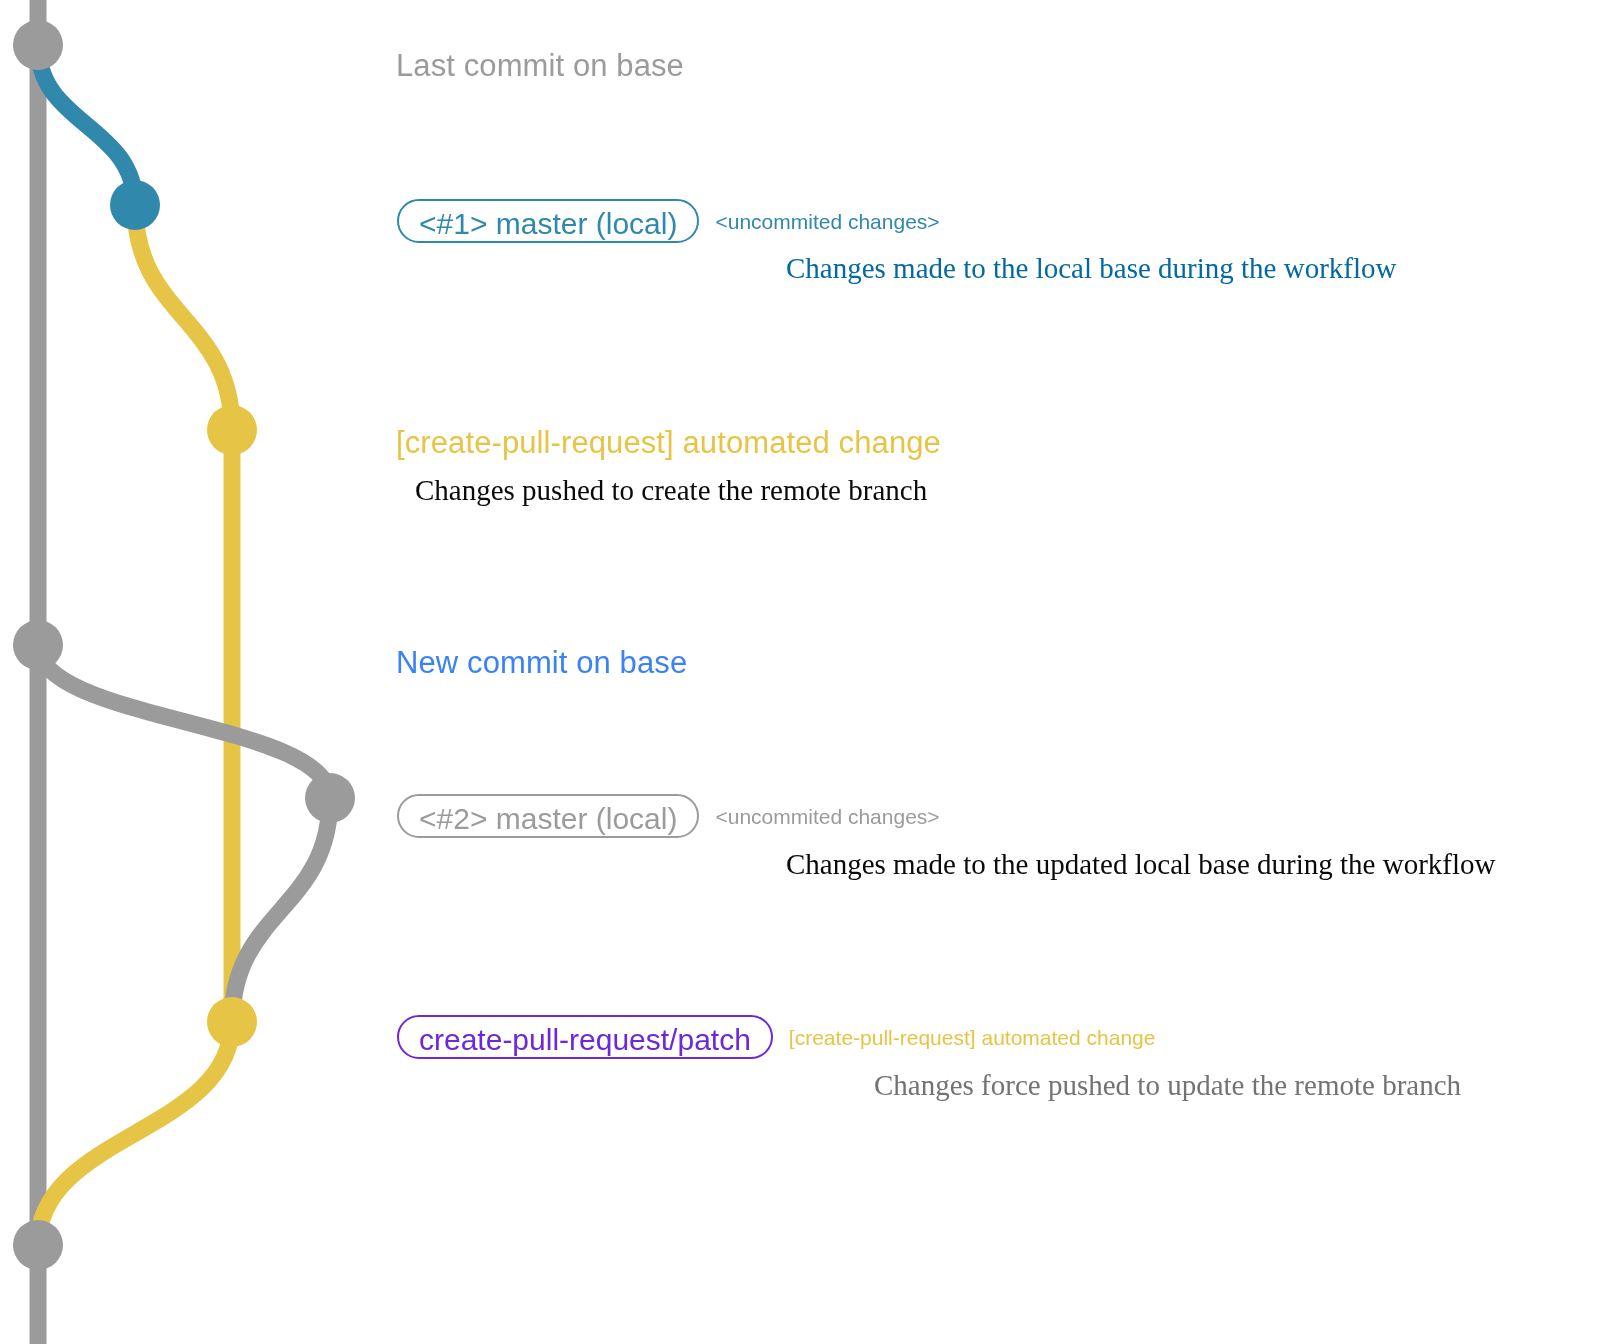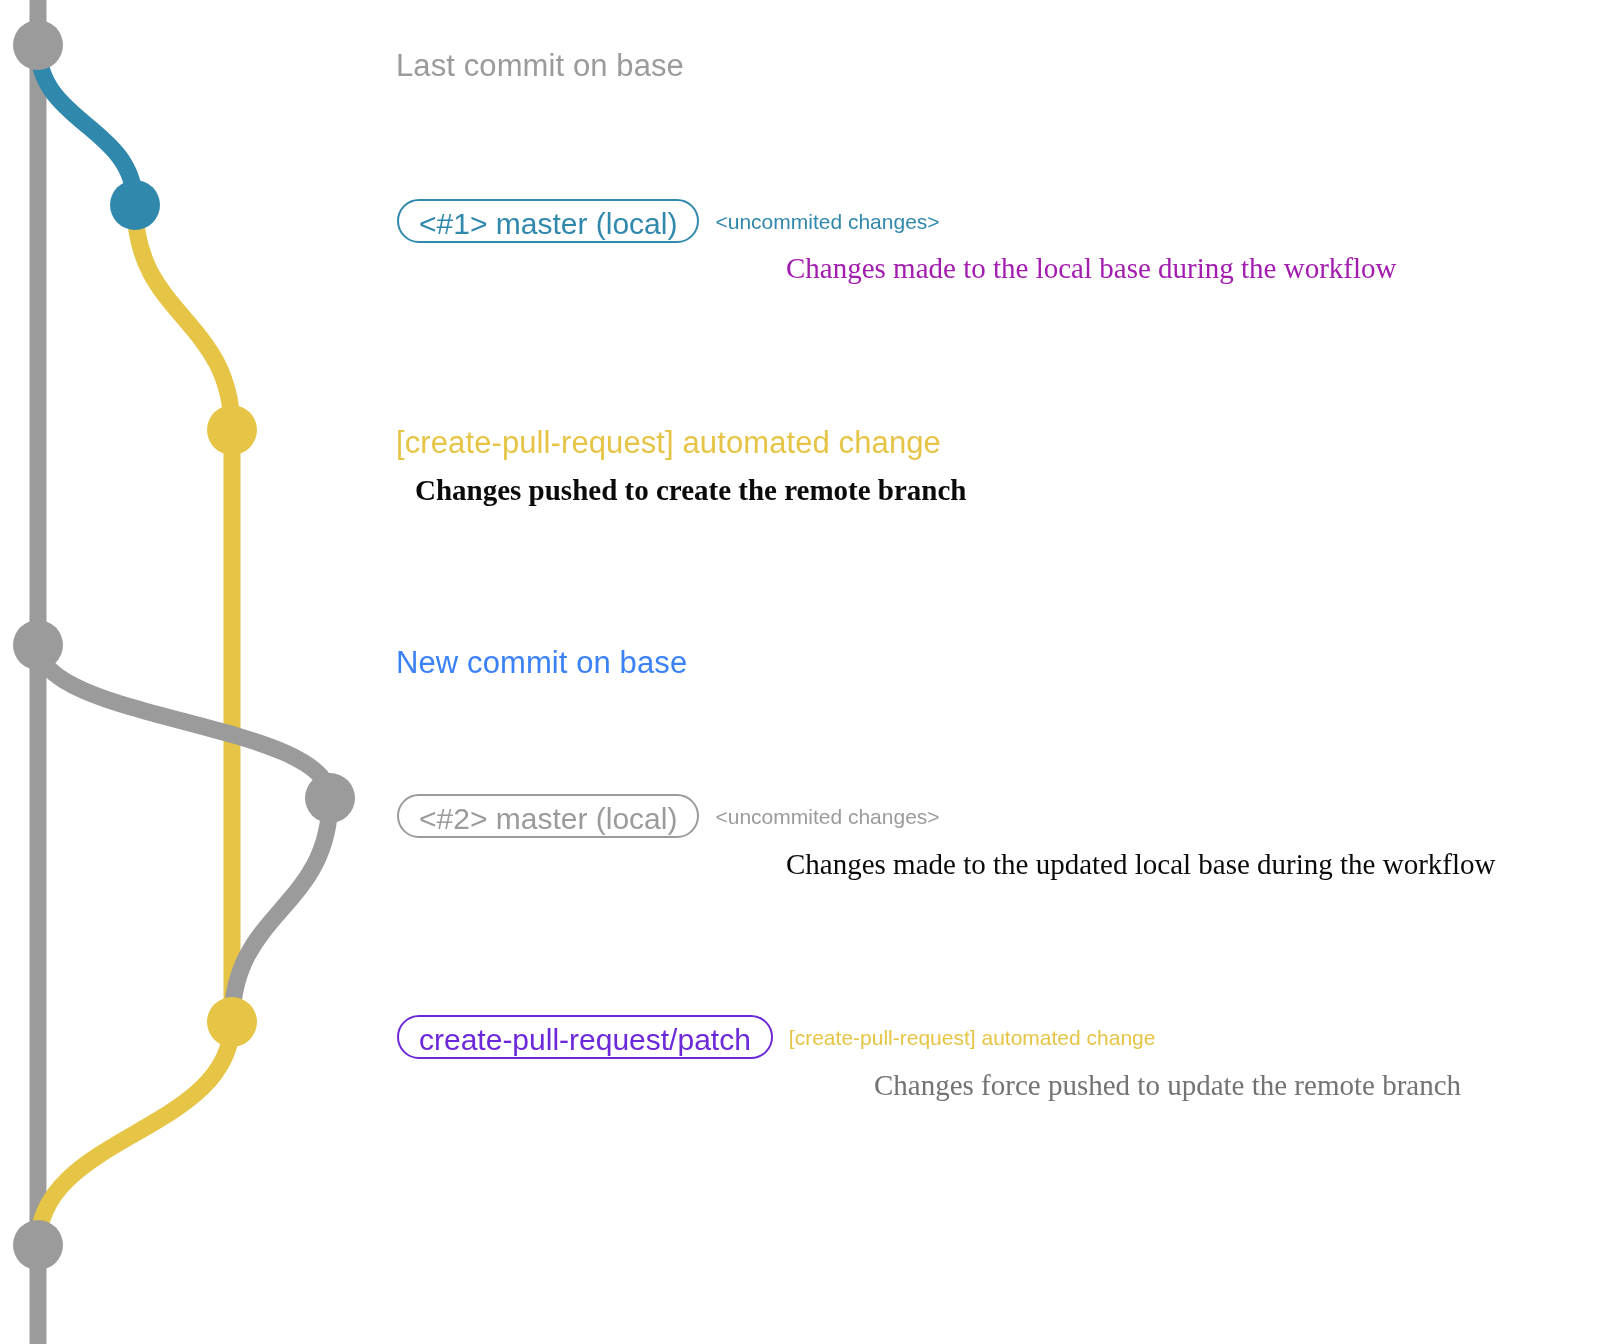--- a/index.html
+++ b/index.html
@@ -87,23 +87,23 @@
       <circle cx="38" cy="1245" r="25" fill="#9b9b9b"></circle>
     </g>
 </svg>
 
 <div id="labels-layer">
     <div class="row plain-title" style="left: 396px; top: 36px; color: rgb(155, 155, 155);">Last commit on base</div>
     <div class="row tag-row" style="left: 397px; top: 187px;">
       <span class="ref-chip" style="color: rgb(48, 136, 173);">&lt;#1&gt; master (local)</span>
       <span class="chip-subject" style="color: rgb(48, 136, 173);">&lt;uncommited changes&gt;</span>
     </div>
-    <div class="note" style="left: 786px; top: 240px; color: #a21caf;">Changes made to the local base during the workflow</div>
+    <div class="note" style="left: 786px; top: 240px; color: #0369a1;">Changes made to the local base during the workflow</div>
     <div class="row plain-title" style="left: 396px; top: 413px; color: rgb(230, 196, 69);">[create-pull-request] automated change</div>
-    <div class="note" style="left: 415px; top: 462px; color: rgb(10, 10, 10); font-weight: bold;">Changes pushed to create the remote branch</div>
+    <div class="note" style="left: 415px; top: 462px; color: rgb(10, 10, 10);">Changes pushed to create the remote branch</div>
     <div class="row plain-title" style="left: 396px; top: 633px; color: #3b82f6;">New commit on base</div>
     <div class="row tag-row" style="left: 397px; top: 782px;">
       <span class="ref-chip" style="color: rgb(155, 155, 155);">&lt;#2&gt; master (local)</span>
       <span class="chip-subject" style="color: rgb(155, 155, 155);">&lt;uncommited changes&gt;</span>
     </div>
     <div class="note" style="left: 786px; top: 836px; color: rgb(10, 10, 10);">Changes made to the updated local base during the workflow</div>
     <div class="row tag-row" style="left: 397px; top: 1003px;">
       <span class="ref-chip" style="color: #6d28d9;">create-pull-request/patch</span>
       <span class="chip-subject" style="color: rgb(230, 196, 69);">[create-pull-request] automated change</span>
     </div>

